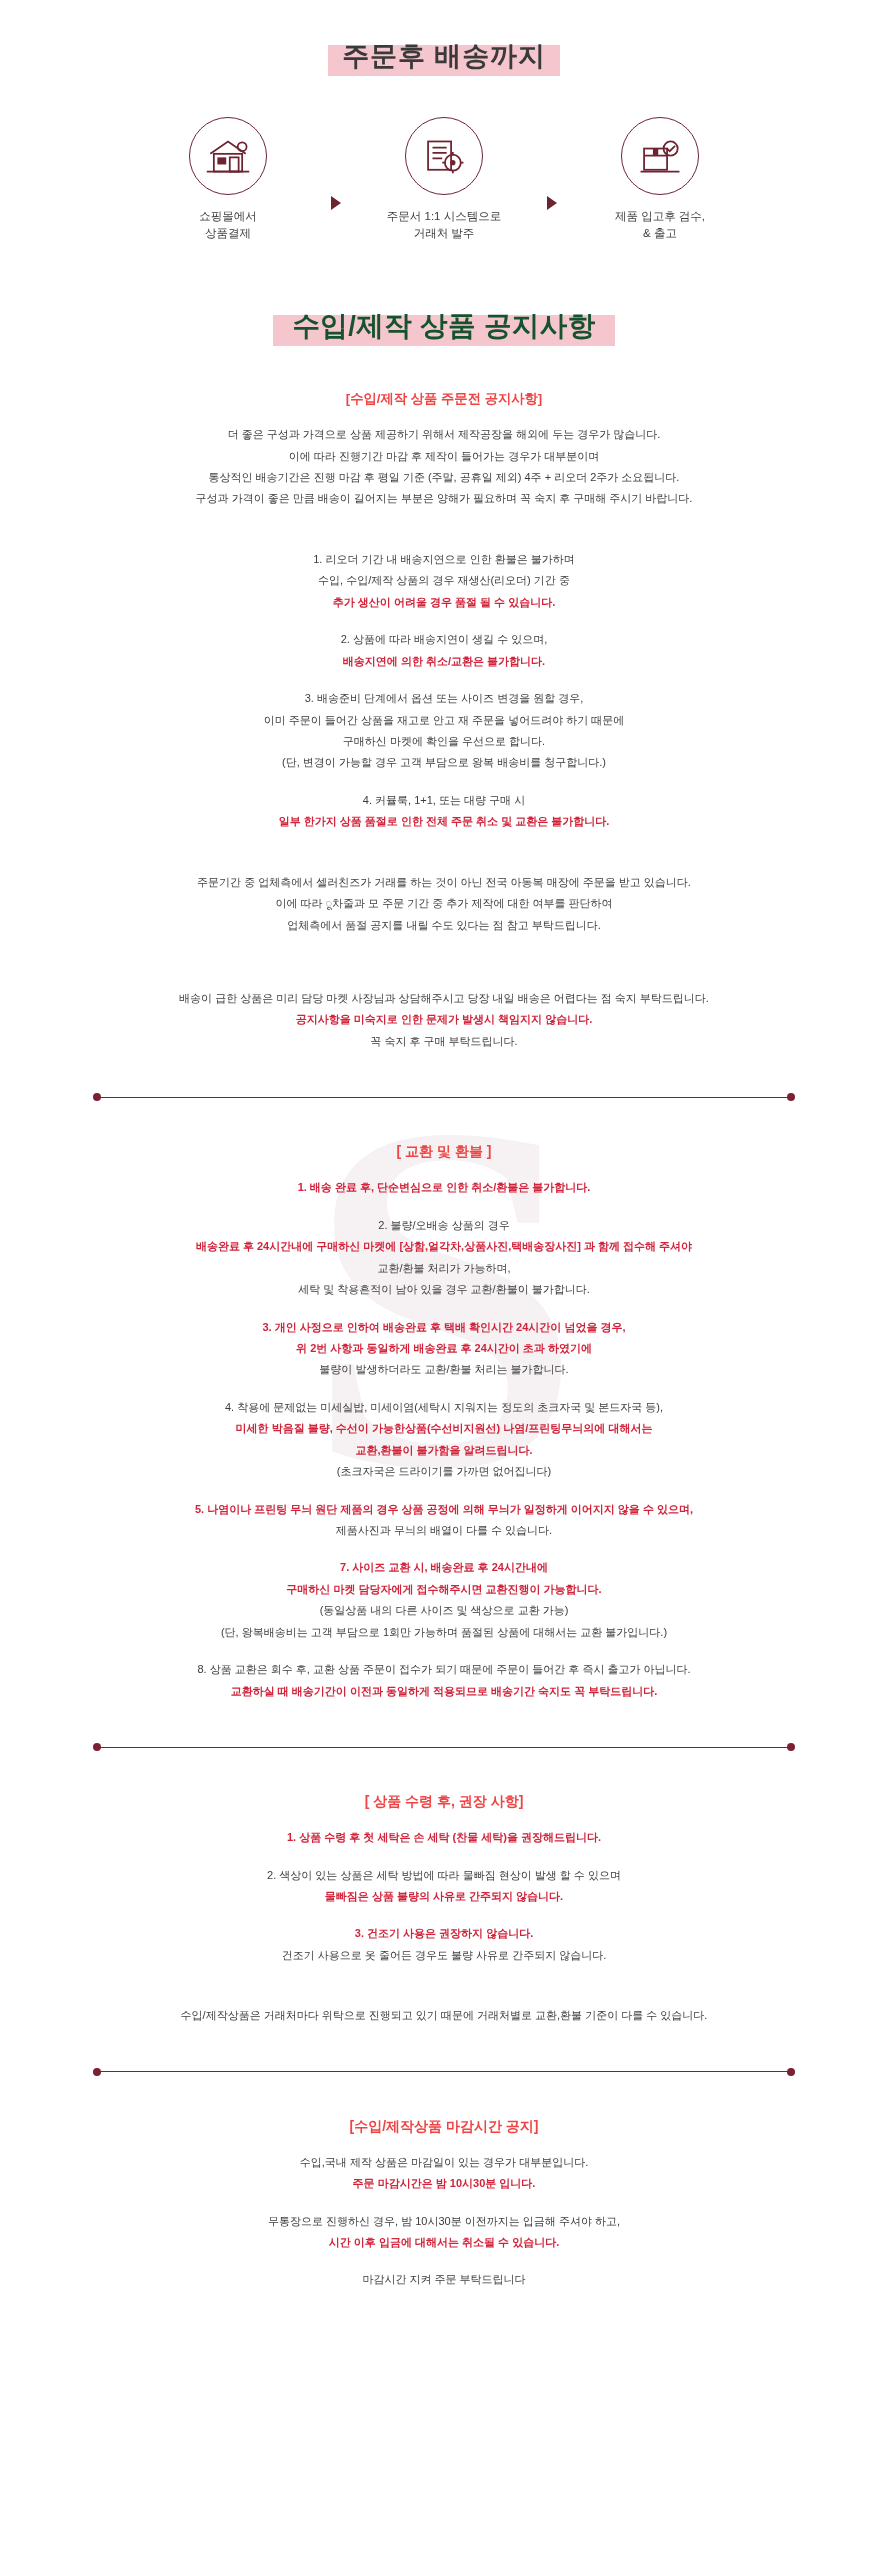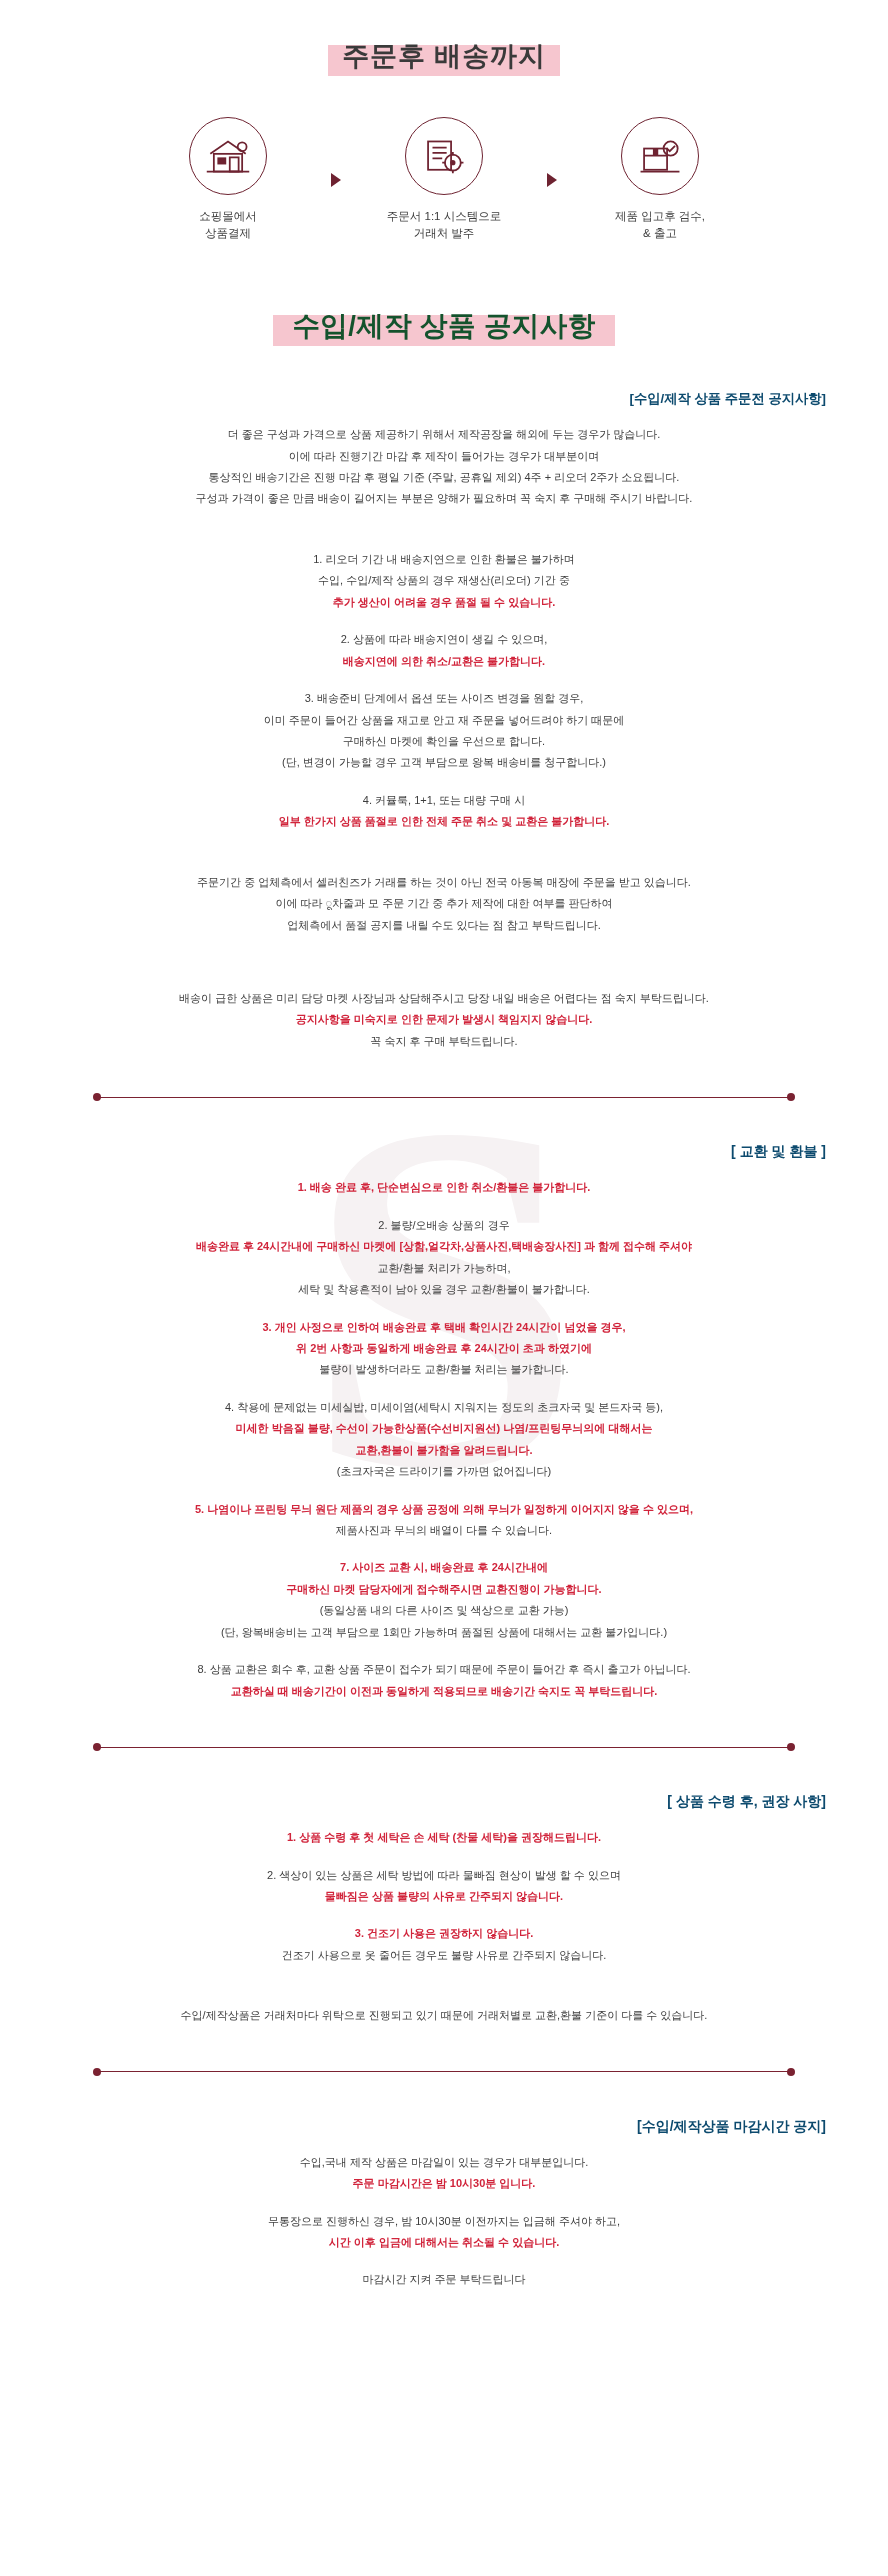--- a/index.html
+++ b/index.html
@@ -59,21 +59,21 @@
     top: 9px; bottom: 1.8px;
     background: #f6c6cf;
     z-index: -1;
   }
 
   
   .steps {
     margin-top: 40px;
     display: flex;
     justify-content: center;
-    align-items: center;
+    align-items: flex-end;
     gap: 4px;
   }
   .step {
     width: 169px;
     text-align: center;
   }
   .circle {
     width: 78px;
     height: 78px;
     border: 1.8px solid #6e2331;
@@ -129,24 +129,23 @@
 
   
   .block {
     text-align: center;
     margin: 0 auto;
     width: 764px;
   }
   .sec-head {
     font-size: 13.3px;
     font-weight: bold;
-    color: #0c4a6e;
+    color: #ef4444;
     margin-top: 41px;
     margin-bottom: 16px;
-    text-align: right;
   }
   .sec-head.big { font-size: 14px; margin-top: 32px; }
   p.line {
     font-size: 11px;
     line-height: 1.95;
     color: #3c3c3c;
     margin: 0;
   }
   p.para { margin: 0 0 16px 0; }
   .red { color: #d1243b; font-weight: bold; }

